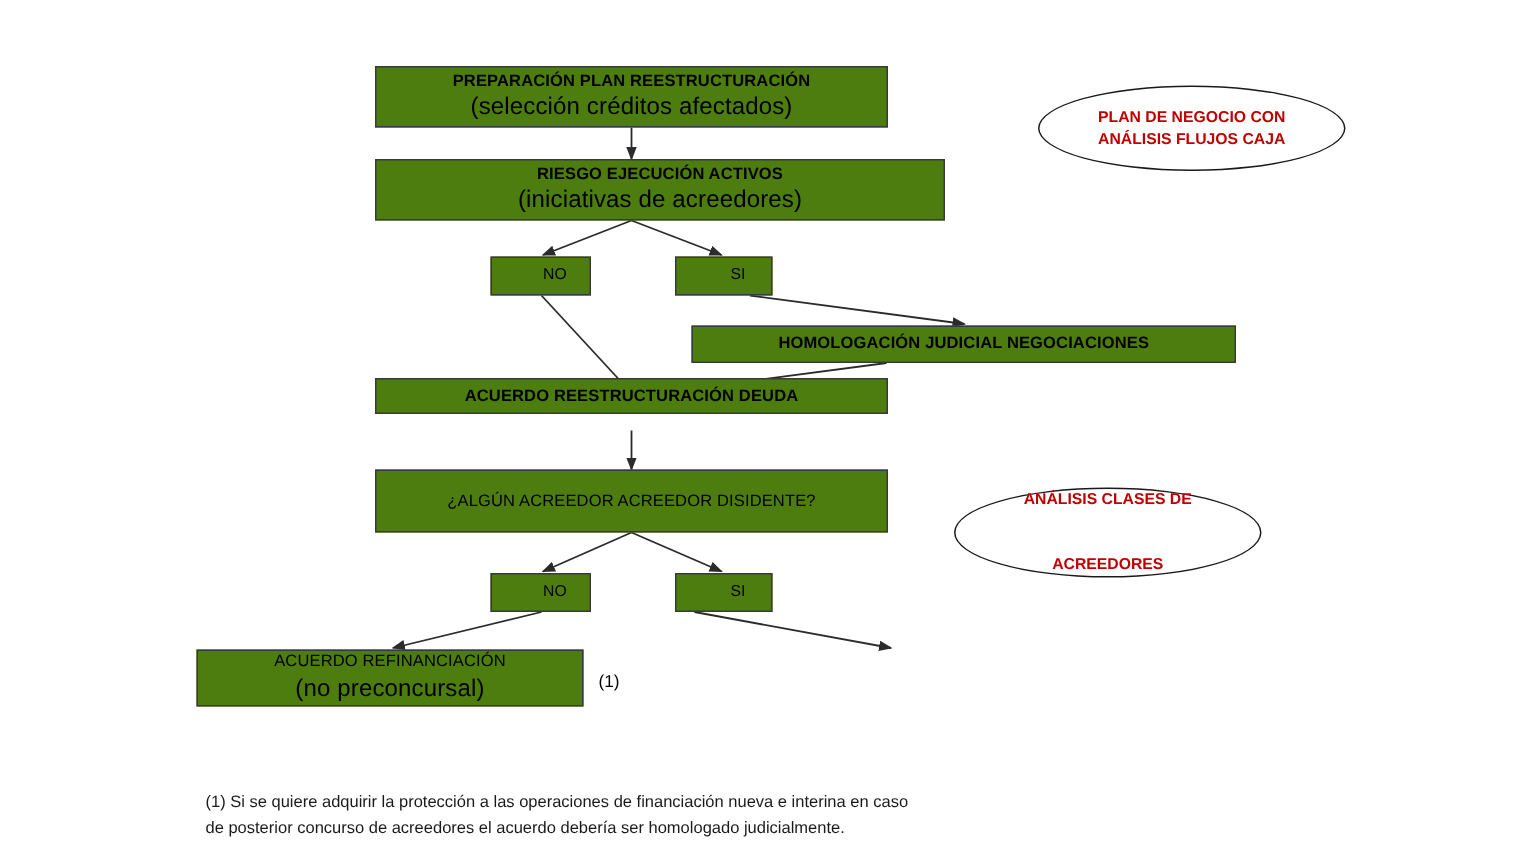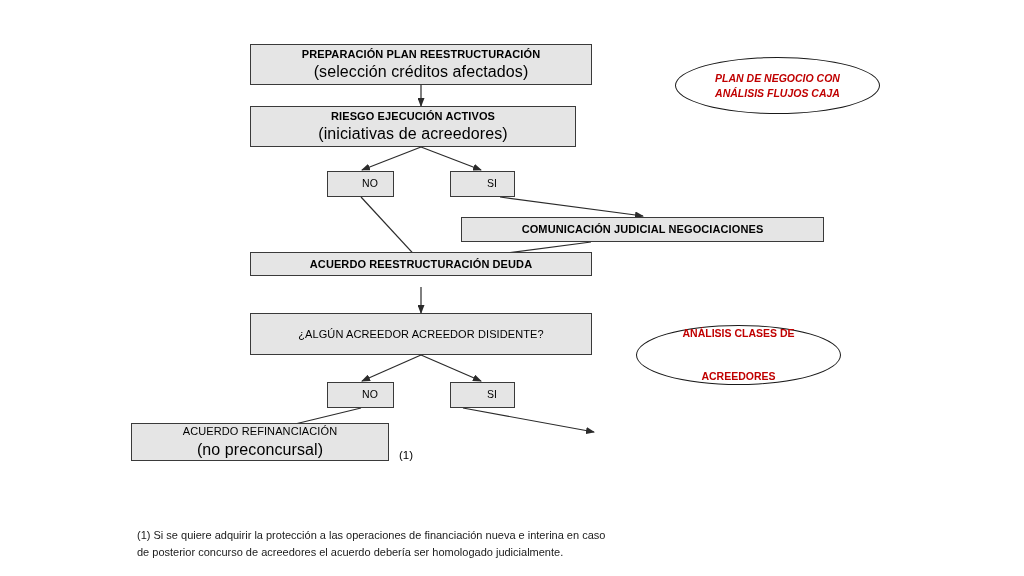--- a/index.html
+++ b/index.html
@@ -24,21 +24,21 @@
     left: 0;
     top: 0;
     width: 1024px;
     height: 576px;
     pointer-events: none;
   }
   .node {
     position: absolute;
     box-sizing: border-box;
     border: 1px solid #3a3a3a;
-    background: #e5e5e5;
+    background: #4d7c0f;
     display: flex;
     flex-direction: column;
     align-items: center;
     justify-content: center;
     text-align: right;
     line-height: 1.32;
     z-index: 2;
   }
   .node .line1 {
     font-size: 11px;
@@ -120,60 +120,60 @@
     <line x1="361" y1="408" x2="262" y2="432" stroke="#2b2b2b" stroke-width="1.2" marker-end="url(#arrowhead)"></line>
 
     <line x1="463" y1="408" x2="594" y2="432" stroke="#2b2b2b" stroke-width="1.2" marker-end="url(#arrowhead)"></line>
   </svg>
 
   <div class="node bold" style="left:250px; top:44px; width:342px; height:41px;">
     <div class="line1">PREPARACIÓN PLAN REESTRUCTURACIÓN</div>
     <div class="line2" style="font-weight:normal;">(selección créditos afectados)</div>
   </div>
 
-  <div class="node bold" style="left:250px; top:106px; width:326px; height:41px;">
+  <div class="node bold" style="left:250px; top:106px; width:380px; height:41px;">
     <div class="line1">RIESGO EJECUCIÓN ACTIVOS</div>
     <div class="line2" style="font-weight:normal;">(iniciativas de acreedores)</div>
   </div>
 
   <div class="node small" style="left:327px; top:171px; width:67px; height:26px;">
     <div class="line1">NO</div>
   </div>
 
   <div class="node small" style="left:450px; top:171px; width:65px; height:26px;">
     <div class="line1">SI</div>
   </div>
 
   <div class="node bold" style="left:461px; top:217px; width:363px; height:25px;">
-    <div class="line1">COMUNICACIÓN JUDICIAL NEGOCIACIONES</div>
+    <div class="line1">HOMOLOGACIÓN JUDICIAL NEGOCIACIONES</div>
   </div>
 
   <div class="node bold" style="left:250px; top:252px; width:342px; height:24px;">
     <div class="line1">ACUERDO REESTRUCTURACIÓN DEUDA</div>
   </div>
 
   <div class="node" style="left:250px; top:313px; width:342px; height:42px;">
     <div class="line1">¿ALGÚN ACREEDOR ACREEDOR DISIDENTE?</div>
   </div>
 
   <div class="node small" style="left:327px; top:382px; width:67px; height:26px;">
     <div class="line1">NO</div>
   </div>
 
   <div class="node small" style="left:450px; top:382px; width:65px; height:26px;">
     <div class="line1">SI</div>
   </div>
 
-  <div class="node" style="left:131px; top:423px; width:258px; height:38px;">
+  <div class="node" style="left:131px; top:433px; width:258px; height:38px;">
     <div class="line1">ACUERDO REFINANCIACIÓN</div>
     <div class="line2">(no preconcursal)</div>
   </div>
 
 
-  <div class="ellipse" style="left:675px; top:57px; width:205px; height:57px;font-style:italic;">
+  <div class="ellipse" style="left:692px; top:57px; width:205px; height:57px;">
     <div>PLAN DE NEGOCIO CON</div>
     <div>ANÁLISIS FLUJOS CAJA</div>
   </div>
 
   <div class="ellipse" style="left:636px; top:325px; width:205px; height:60px;justify-content:space-between;">
     <div>ANÁLISIS CLASES DE</div>
     <div>ACREEDORES</div>
   </div>
 
   <div class="marker" style="left:399px; top:449px;">(1)</div>

